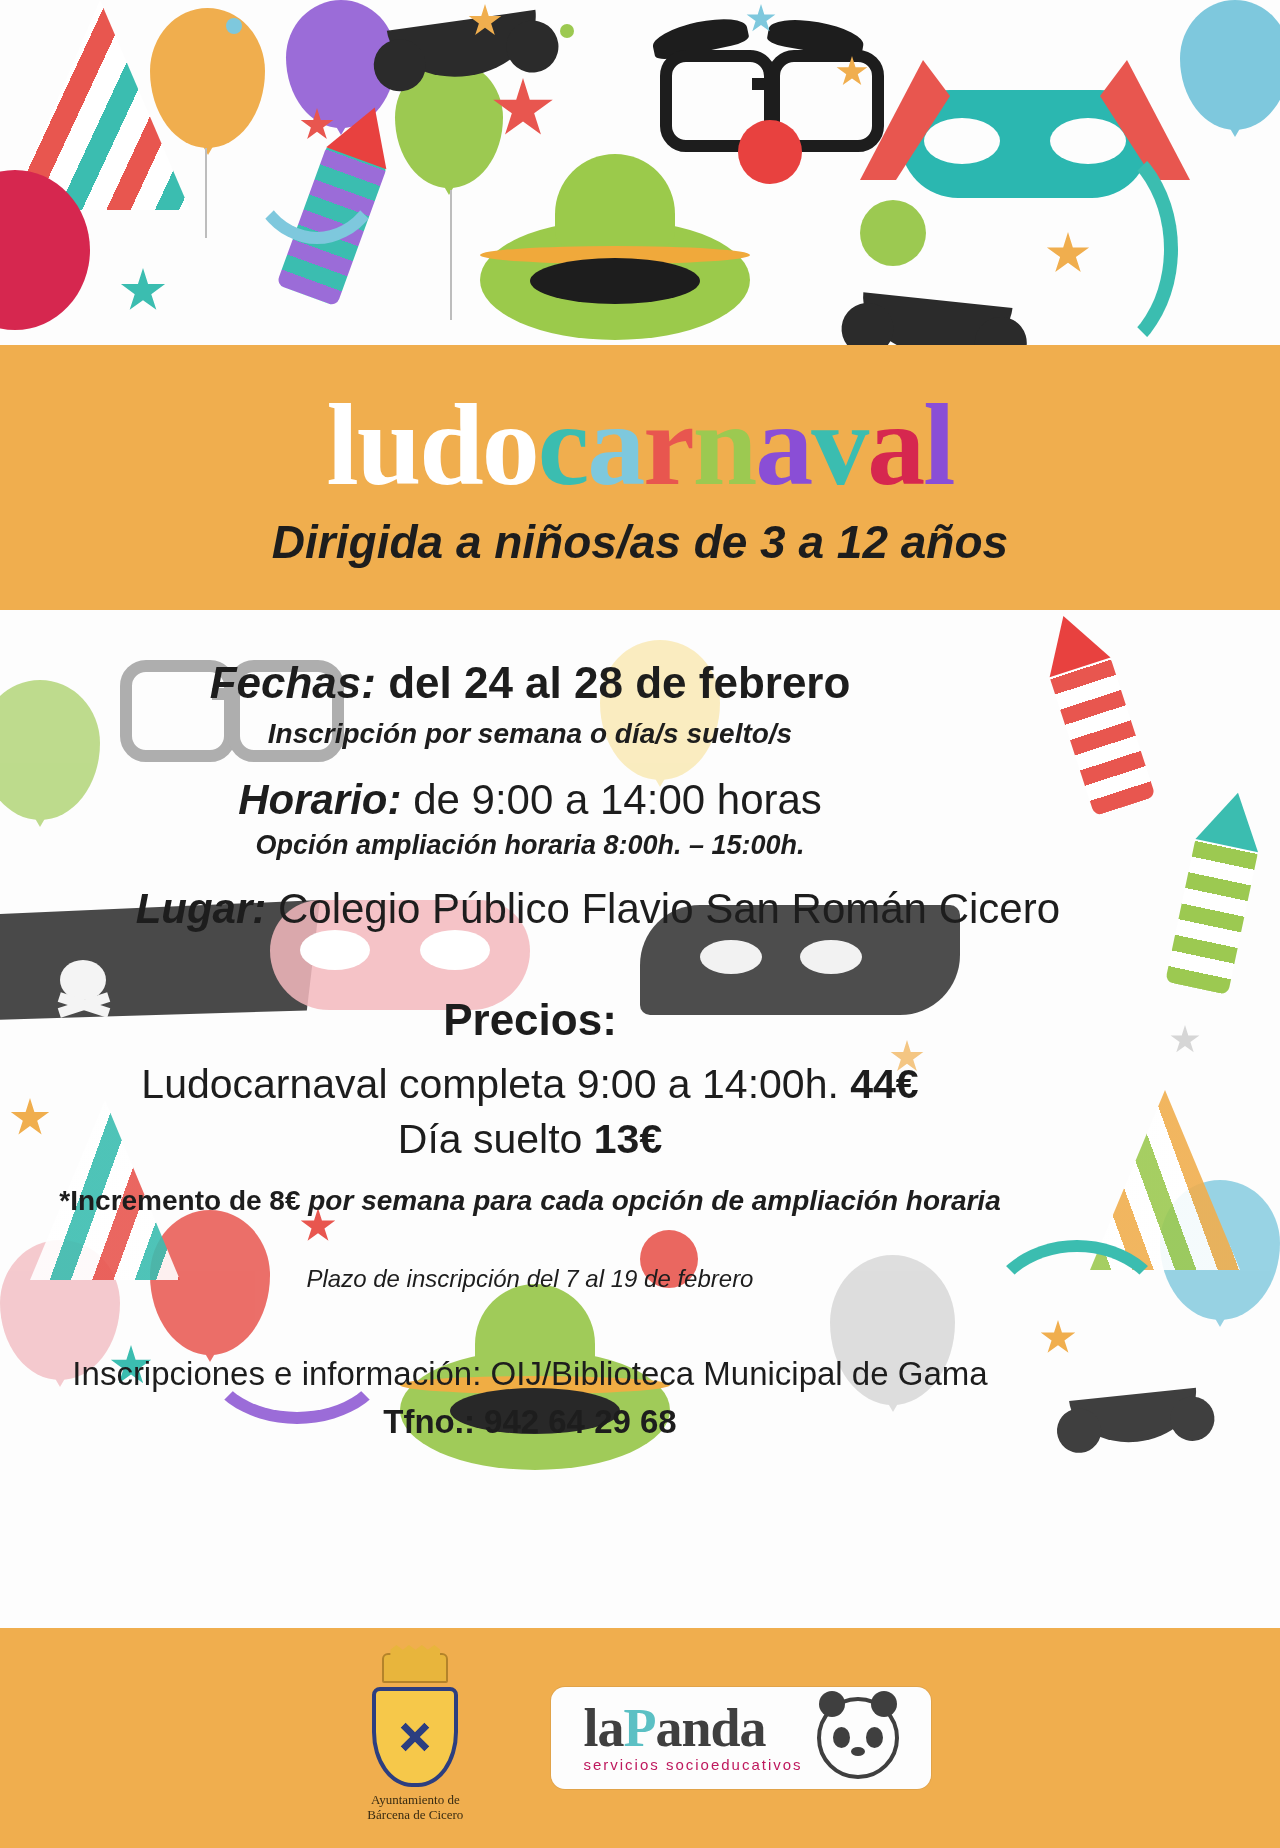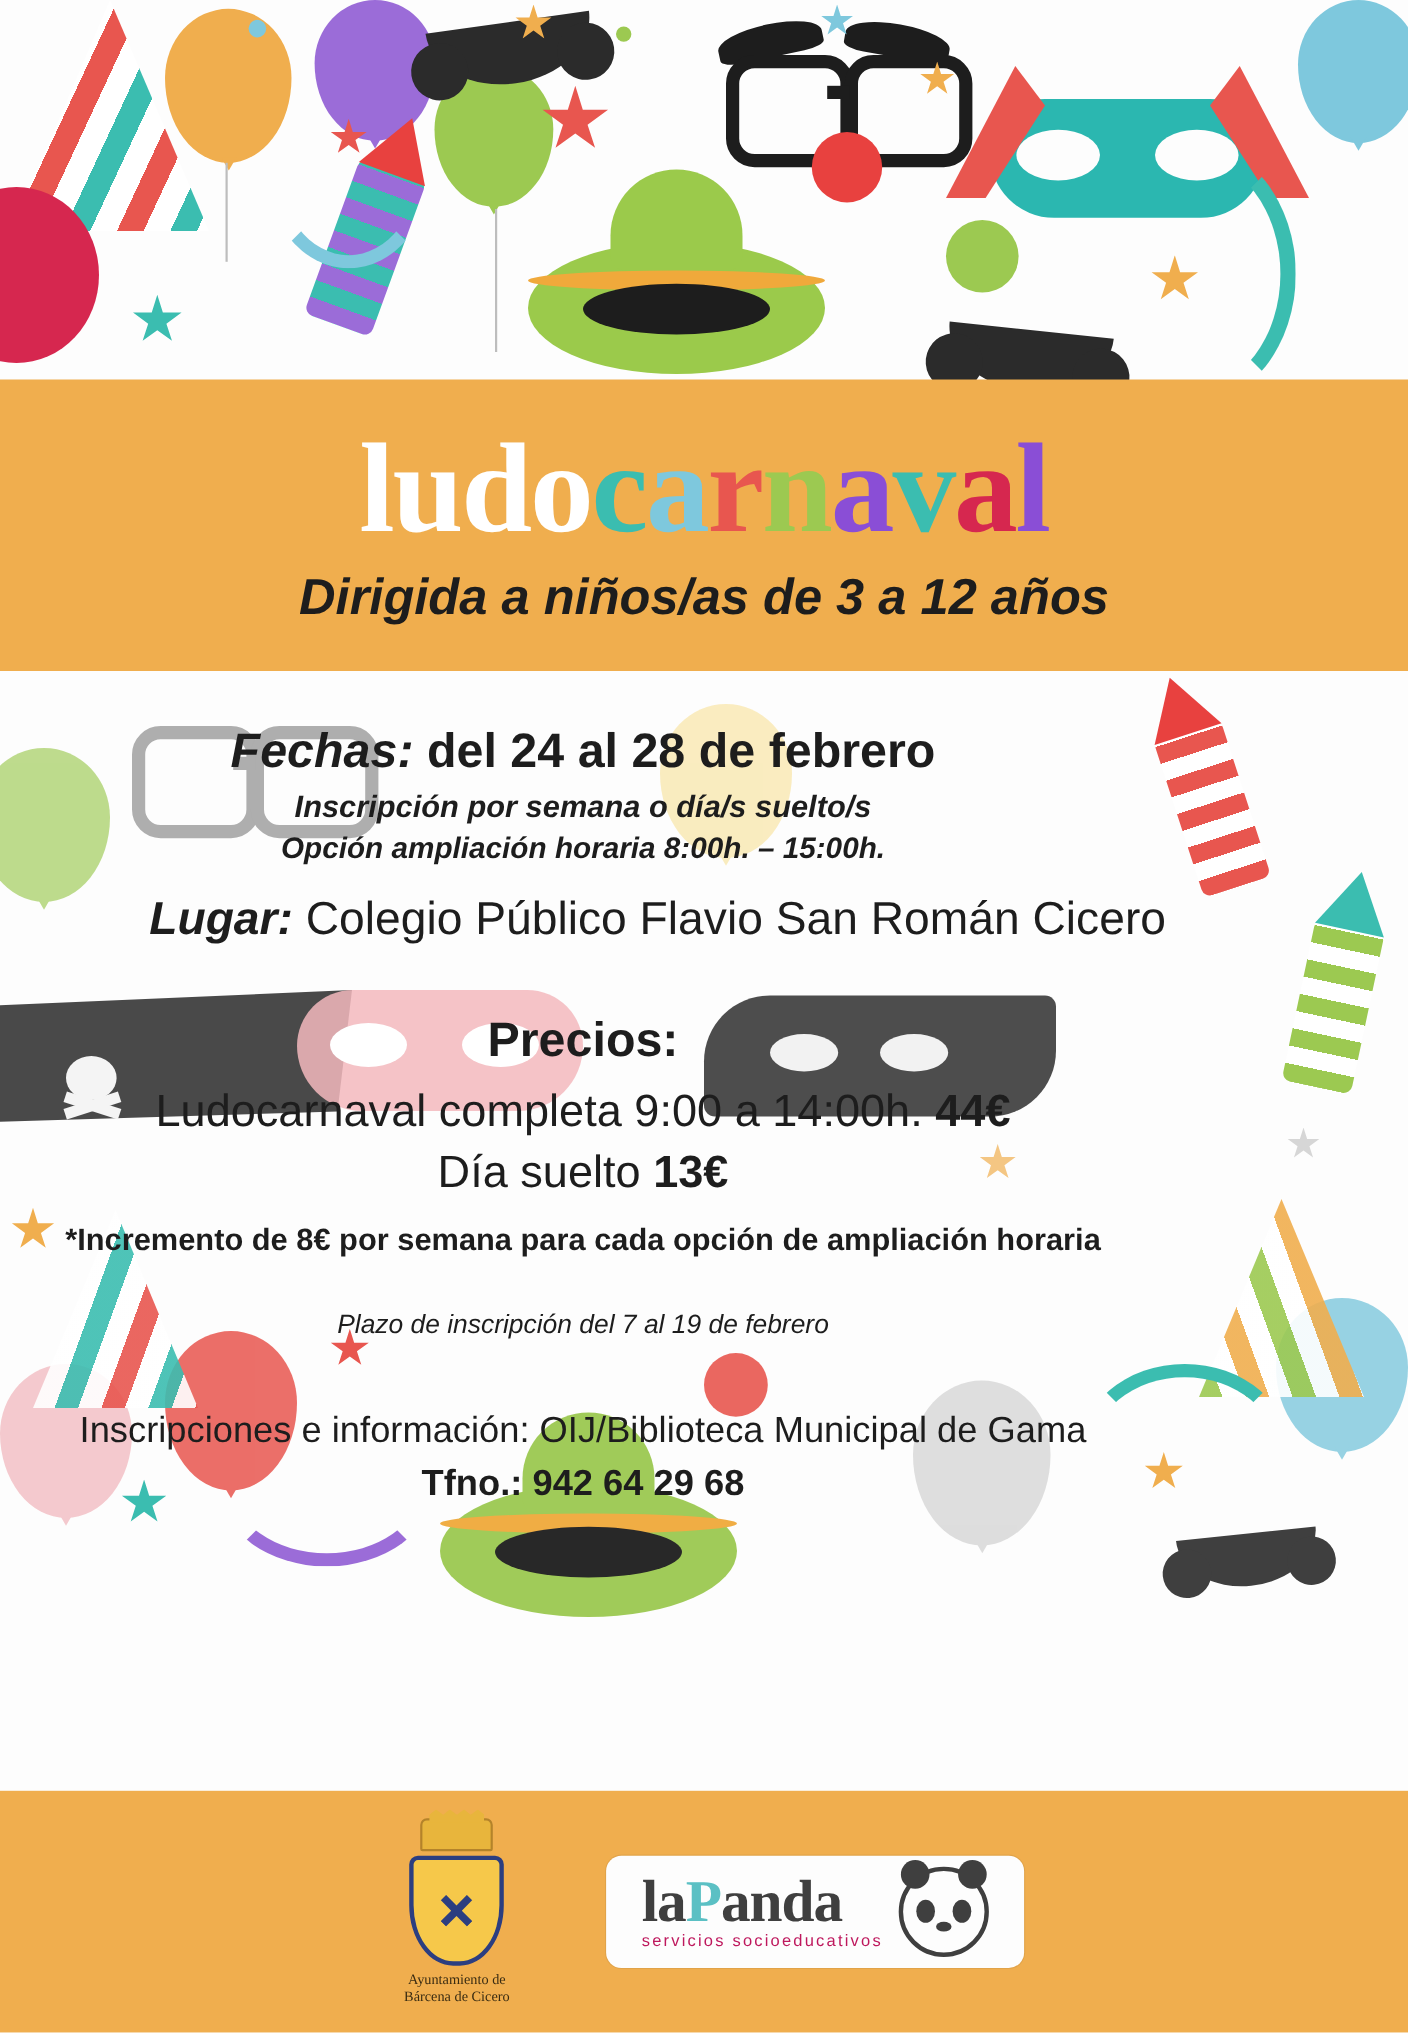--- a/index.html
+++ b/index.html
@@ -109,21 +109,21 @@
 
   .l-fechas{font-size:44px;font-weight:700;margin-top:48px;}
   .l-insc{font-size:28px;font-style:italic;font-weight:700;margin-top:10px;}
   .l-horario{font-size:42px;margin-top:26px;font-weight:400;}
   .l-ampl{font-size:27px;font-style:italic;font-weight:700;margin-top:6px;}
   .l-lugar{font-size:42px;margin-top:24px;text-align:right;}
   .l-precios{font-size:44px;font-weight:700;margin-top:62px;}
   .l-p1{font-size:41px;margin-top:16px;}
   .l-p2{font-size:41px;margin-top:8px;}
   .l-incr{font-size:28px;font-weight:700;margin-top:22px;}
-  .l-incr .it{text-align:center;}
+  .l-incr .it{font-style:italic;text-align:center;}
   .l-plazo{font-size:24px;font-weight:400;font-style:italic;margin-top:48px;}
   .l-ins2{font-size:33px;font-weight:400;margin-top:62px;}
   .l-tf{font-size:33px;font-weight:700;margin-top:10px;}
 
   
   .coat{position:relative;width:132px;text-align:center;}
   .coat .shield{
     width:78px;height:92px;margin:0 auto;background:#f6c84a;
     border:4px solid #2c3e80;border-radius:8px 8px 40px 40px/8px 8px 55px 55px;
     position:relative;
@@ -298,20 +298,24 @@
 
   <div class="content">
 
     <p class="line l-fechas">
       <span class="lbl">Fechas:</span>
       <span>del 24 al 28 de febrero</span>
     </p>
 
     <p class="line l-insc">Inscripción por semana o día/s suelto/s</p>
 
+    <p class="line l-horario">
+      <span class="lbl">Horario:</span>
+      <span>de 9:00 a 14:00 horas</span>
+    </p>
 
     <p class="line l-ampl">Opción ampliación horaria 8:00h. – 15:00h.</p>
 
     <p class="line l-lugar">
       <span class="lbl">Lugar:</span>
       <span>Colegio Público Flavio San Román Cicero</span>
     </p>
 
     <p class="line l-precios">Precios:</p>
 

